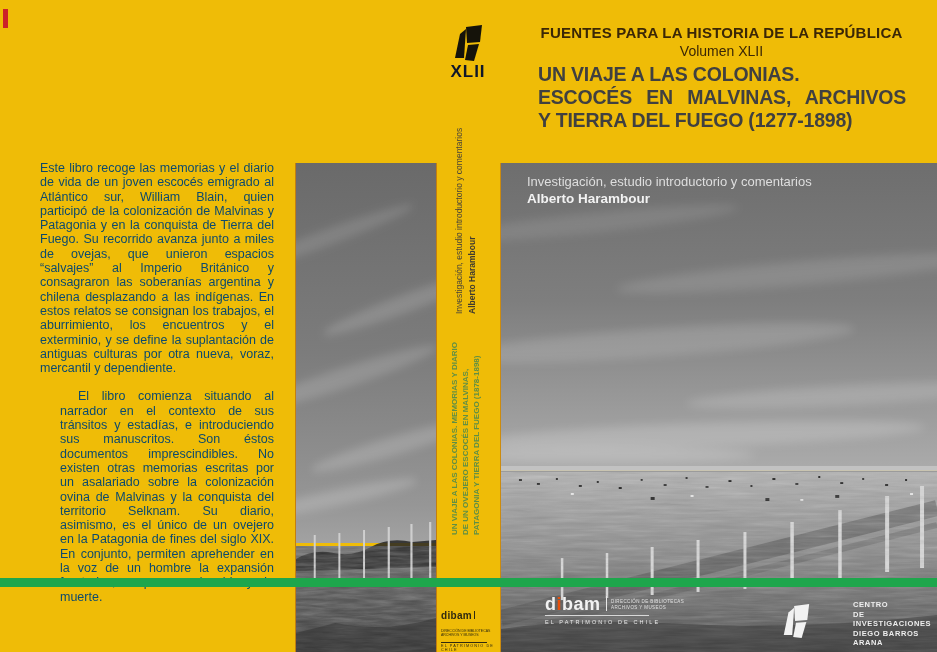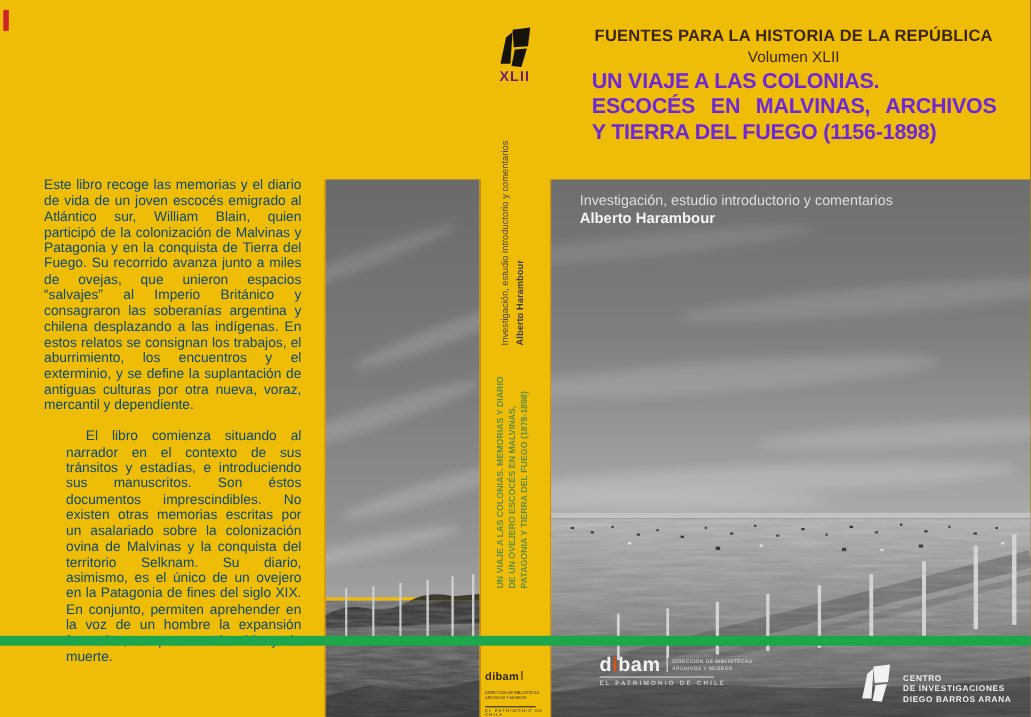--- a/index.html
+++ b/index.html
@@ -33,21 +33,21 @@
   }
   .strip-photo svg,.front-photo svg{display:block;width:100%;height:100%;}
 
   
   .green-band{position:absolute;left:0;top:578px;width:937px;height:9px;background:#1EA64C;}
 
   
   .spine-glyph{position:absolute;left:451px;top:22px;width:34px;height:40px;}
   .spine-volume{
     position:absolute;left:437px;top:62px;width:62px;text-align:center;
-    font-size:13px;font-weight:bold;letter-spacing:1px;color:#701a75;
+    font-size:17px;font-weight:bold;letter-spacing:1px;color:#0f172a;
   }
   .spine-credit{
     position:absolute;left:365px;top:196px;width:206px;height:30px;
     transform:rotate(-90deg);transform-origin:center;
     font-size:8.5px;line-height:13px;color:#4A4438;white-space:nowrap;
   }
   .spine-credit .author{font-weight:bold;color:#3F3A30;}
   .spine-title{
     position:absolute;left:368px;top:420px;width:196px;height:34px;
     transform:rotate(-90deg);transform-origin:center;
@@ -63,41 +63,41 @@
   .spine-dibam .tag{font-size:3.8px;letter-spacing:1.1px;margin-top:1px;}
 
   
   .series{
     position:absolute;left:503px;top:24px;width:437px;text-align:center;color:#3B2706;
   }
   .series .s-title{font-size:15px;font-weight:bold;letter-spacing:.2px;}
   .series .s-vol{font-size:14px;font-weight:normal;margin-top:2px;}
   .gtitle{
     position:absolute;left:538px;top:63px;width:368px;
-    color:#6d28d9;font-size:19.5px;font-weight:bold;line-height:22.8px;letter-spacing:-0.2px;
+    color:#404040;font-size:19.5px;font-weight:bold;line-height:22.8px;letter-spacing:-0.2px;
   }
   .gtitle .line{display:block;}
   .gtitle .stretch{text-align:justify;text-align-last:justify;}
 
   
   .front-credit{position:absolute;left:527px;top:173px;color:#DEDEDE;font-size:13px;line-height:17px;}
   .front-credit .author{font-weight:bold;color:#F2F2F2;font-size:13.5px;}
 
   
   .dibam-front{position:absolute;left:545px;top:596px;color:#F2F2F2;}
   .dibam-front .row{display:flex;align-items:flex-end;}
   .dibam-front .word{font-size:18px;font-weight:bold;letter-spacing:.5px;line-height:16px;}
   .dibam-front .word .i{color:#E8500A;}
   .dibam-front .bar{width:1.5px;height:15px;background:#E8E8E8;margin:0 4px 1px 5px;}
   .dibam-front .small{font-size:4.5px;line-height:5.5px;letter-spacing:.4px;margin-bottom:2px;color:#E0E0E0;}
   .dibam-front .rule{width:104px;height:1px;background:#D8D8D8;margin-top:3px;}
   .dibam-front .tag{font-size:5.5px;letter-spacing:2.1px;margin-top:3px;color:#E8E8E8;}
 
   
-  .cidba{position:absolute;left:780px;top:600px;display:flex;align-items:flex-end;color:#EDEDED;}
+  .cidba{position:absolute;left:780px;top:600px;display:flex;align-items:flex-start;color:#EDEDED;gap:32px;}
   .cidba .glyph{width:32px;height:40px;margin-right:9px;flex:none;}
   .cidba .txt{font-size:7.5px;line-height:9.5px;letter-spacing:.6px;font-weight:bold;}
 </style>
 </head>
 <body>
 
 <div id="stage" data-name="book-cover-spread">
 
   <div class="red-mark" data-name="print-registration-mark"></div>
 
@@ -181,21 +181,21 @@
   </div>
 
   <div class="series" data-name="series-header">
     <div class="s-title" data-name="series-title">FUENTES PARA LA HISTORIA DE LA REPÚBLICA</div>
     <div class="s-vol" data-name="series-volume">Volumen XLII</div>
   </div>
 
   <div class="gtitle" data-name="book-title">
     <span class="line" data-name="book-title-line">UN VIAJE A LAS COLONIAS.</span>
     <span class="line stretch" data-name="book-title-line">ESCOCÉS EN MALVINAS, ARCHIVOS</span>
-    <span class="line" data-name="book-title-line">Y TIERRA DEL FUEGO (1156-1898)</span>
+    <span class="line" data-name="book-title-line">Y TIERRA DEL FUEGO (1277-1898)</span>
   </div>
 
   <div class="front-photo" data-name="front-cover-photo">
     <svg viewBox="0 0 437 489" preserveAspectRatio="none" data-name="landscape-photo">
       <defs>
         <linearGradient id="skyF" x1="0" y1="0" x2="0" y2="1">
           <stop offset="0" stop-color="#6E6E6E"></stop>
             <stop offset="0.45" stop-color="#7E7E7E"></stop>
           <stop offset="0.85" stop-color="#9F9F9F"></stop>
             <stop offset="1" stop-color="#ABABAB"></stop>

